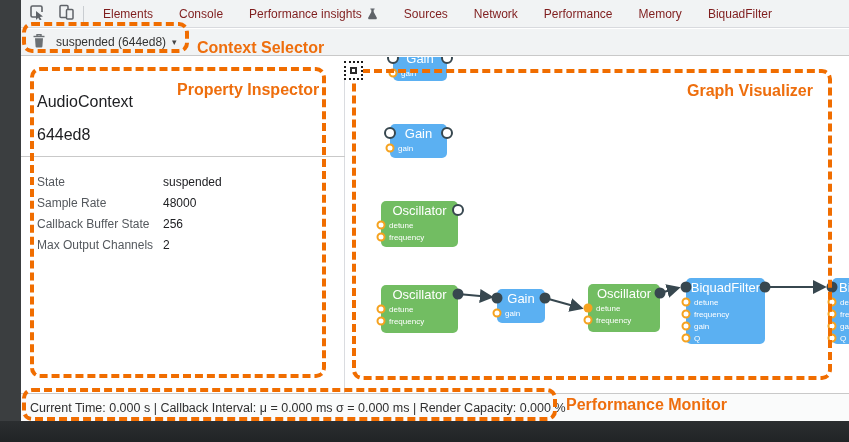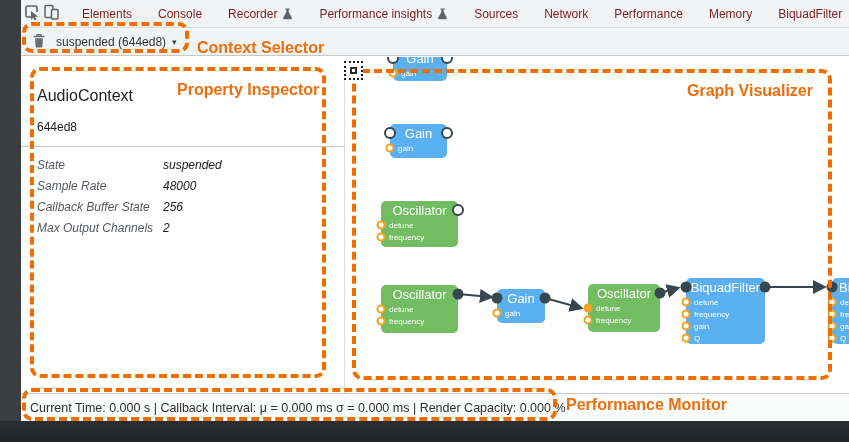--- a/index.html
+++ b/index.html
@@ -31,27 +31,27 @@
   
   .ctxbar { position:absolute; left:0; top:29px; width:828px; height:27px;
     background:#f1f3f4; border-bottom:1px solid #c9c9c9;
     display:flex; align-items:center; font-size:12px; color:#333; }
   .ctxbar .trash { margin-left:11px; display:flex; align-items:center; }
   .ctxbar .ctx-select { margin-left:10px; display:flex; align-items:center; gap:6px; }
   .caret { font-size:9px; color:#444; }
 
   
   .main { position:absolute; left:0; top:57px; width:828px; height:336px; background:#fff; }
-  .left-pane { position:absolute; left:0; top:10px; width:324px; height:336px;
+  .left-pane { position:absolute; left:0; top:16px; width:324px; height:336px;
     border-right:1px solid #dadce0; background:#fff; }
   .lp-title { margin:20px 0 0 16px; font-size:16px; color:#202124; }
-  .lp-id { margin:15px 0 0 16px; font-size:12px; color:#202124; }
+  .lp-id { margin:15px 0 0 16px; font-size:16px; color:#202124; }
   .lp-divider { margin-top:12px; width:324px; height:1px; background:#c9c9c9; }
   .lp-rows { margin:11px 0 0 16px; font-size:12px; }
-  .lp-row { display:flex; height:21px; align-items:flex-start;font-style:italic; }
+  .lp-row { display:flex; height:21px; align-items:flex-end; }
   .lp-label { width:126px; color:#54585d; }
   .lp-value { color:#202124; }
 
   .graph-pane { position:absolute; left:325px; top:0; width:503px; height:336px;
     background:#fff; overflow:hidden; }
   .graph-pane svg { display:block; }
 
   
   .statusbar { position:absolute; left:0; top:393px; width:828px; height:28px;
     background:#fafbfb; border-top:1px solid #c9c9c9;
@@ -90,26 +90,20 @@
         </svg>
       </span>
     </div>
     <div class="sep"></div>
     <div id="tabs-container" style="display:flex; align-items:center;">
         <div class="tab">
           <span>Elements</span>
         </div>
         <div class="tab">
           <span>Console</span>
-        </div>
-        <div class="tab">
-          <span>Recorder</span>
-          <span class="flask"><svg width="11" height="12" viewBox="0 0 11 12">
-              <path d="M3.4 0.5h4.2v1h-0.9v2.4l3 5.6a1.2 1.2 0 0 1-1.05 1.8H2.35a1.2 1.2 0 0 1-1.05-1.8l3-5.6V1.5h-0.9z" fill="#5f6368"></path>
-            </svg></span>
         </div>
         <div class="tab">
           <span>Performance insights</span>
           <span class="flask"><svg width="11" height="12" viewBox="0 0 11 12">
               <path d="M3.4 0.5h4.2v1h-0.9v2.4l3 5.6a1.2 1.2 0 0 1-1.05 1.8H2.35a1.2 1.2 0 0 1-1.05-1.8l3-5.6V1.5h-0.9z" fill="#5f6368"></path>
             </svg></span>
         </div>
         <div class="tab">
           <span>Sources</span>
         </div>

